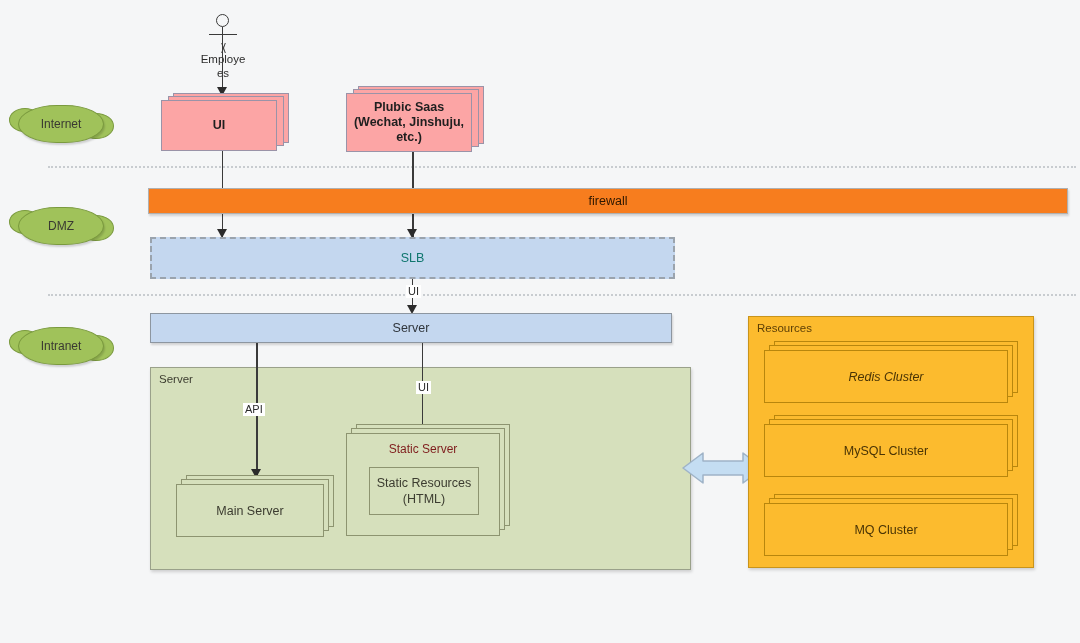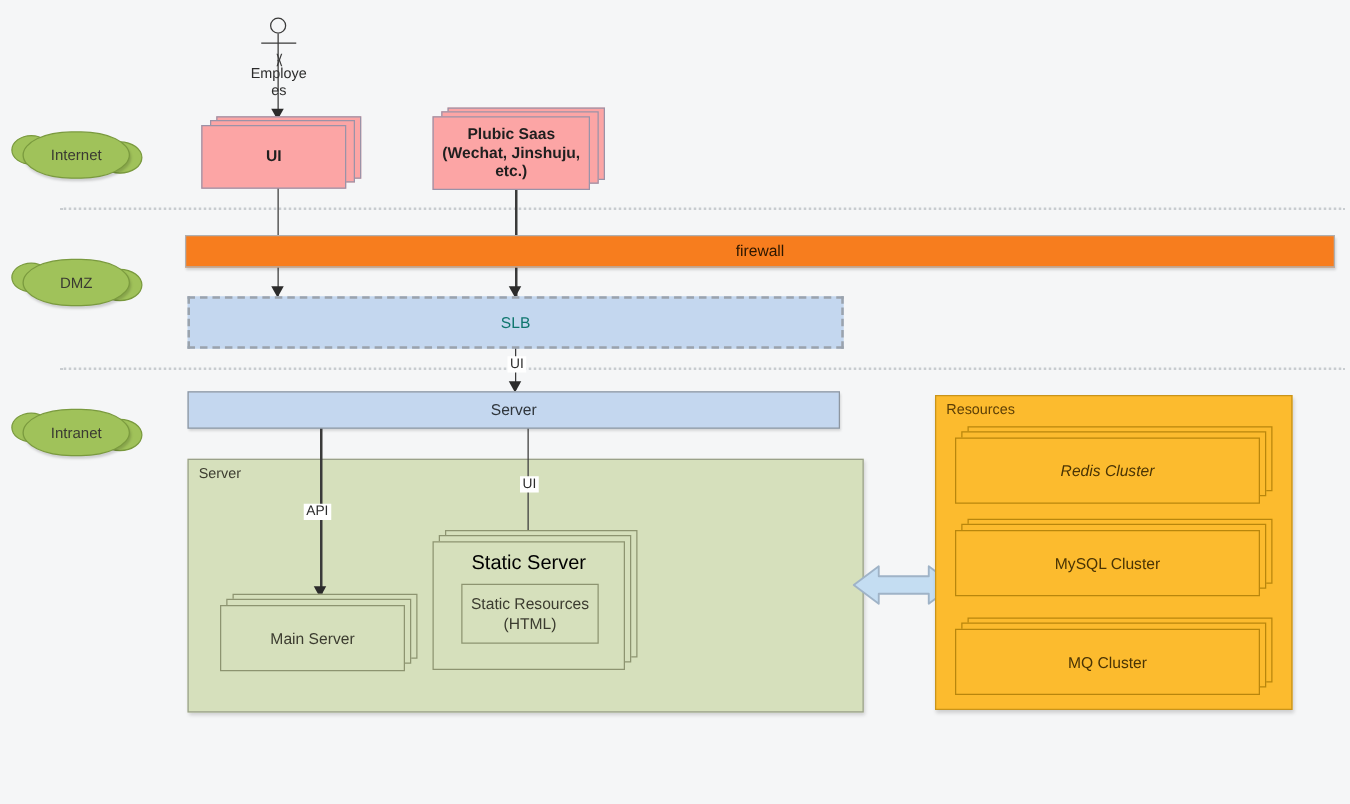--- a/index.html
+++ b/index.html
@@ -150,22 +150,22 @@
     font-size: 12.5px;
     color: #3c3c30;
     line-height: 16px;
   }
   .static-title {
     position: absolute;
     top: 8px;
     left: 0;
     width: 100%;
     text-align: center;
-    font-size: 16px;
-    color: #000000;
+    font-size: 12px;
+    color: #7f1d1d;
   }
 
   
   .vline {
     position: absolute;
     width: 0;
     border-left: 1.6px solid #3a3a3a;
   }
   .vline.thick { border-left-width: 2.2px; }
   .arrowhead {

